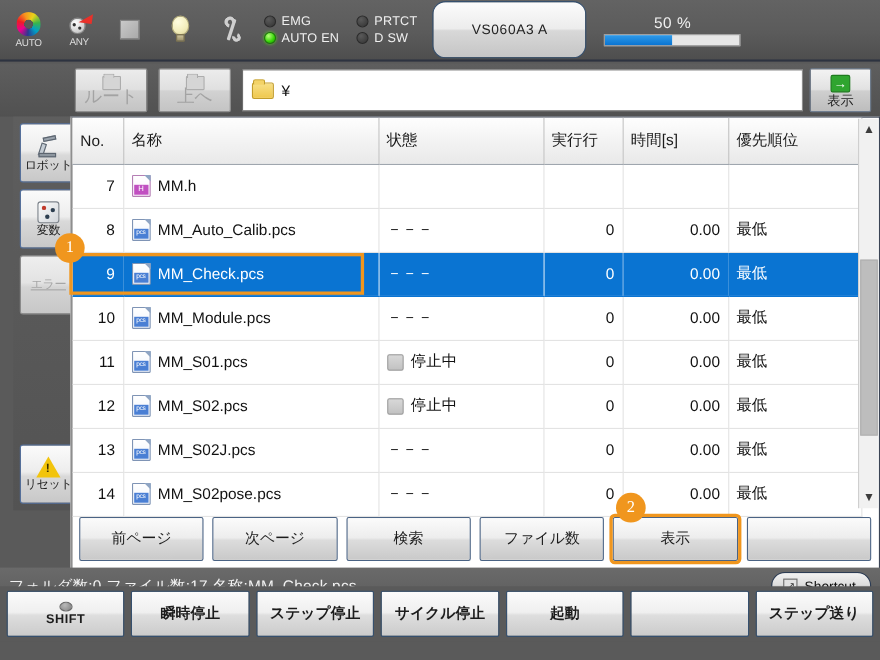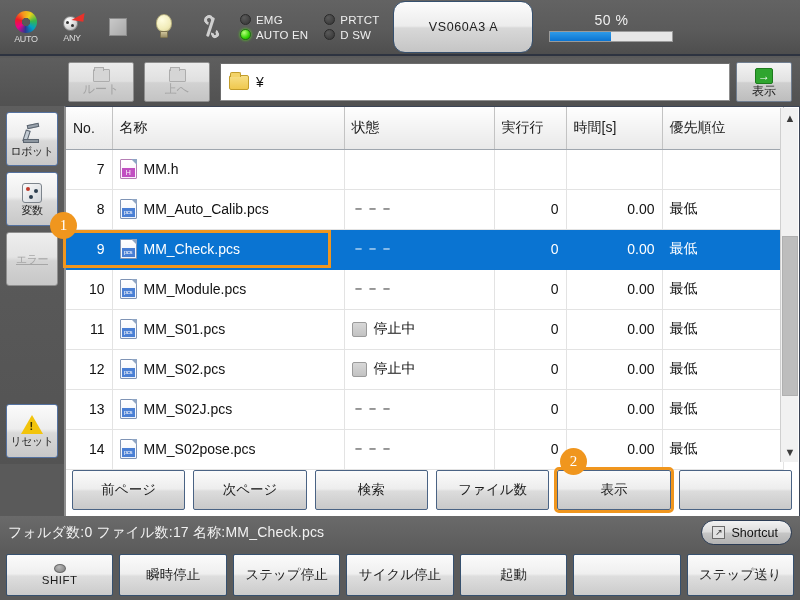--- a/index.html
+++ b/index.html
@@ -71,39 +71,39 @@
   .speed-fill{height:100%;background:linear-gradient(180deg,#2e9ae8,#1476cf);}
 
   
   .toolbar{position:absolute;left:0;top:58px;width:800px;height:48px;
     background:linear-gradient(180deg,#5e5e5e,#515151);display:flex;align-items:center;}
   .tbtn{width:66px;height:40px;border:1px solid #6f7d8f;border-radius:2px;
     background:linear-gradient(180deg,#f3f3f3 0%,#e2e2e2 48%,#cfcfcf 52%,#bdbdbd 100%);
     display:flex;flex-direction:column;align-items:center;justify-content:center;color:#2a2a2a;}
   .tbtn.disabled{color:#a3a3a3;border-color:#8e8e8e;
     background:linear-gradient(180deg,#ececec 0%,#e0e0e0 48%,#d2d2d2 52%,#c4c4c4 100%);}
-  .tbtn .tl{font-size:12px;line-height:12px;}
+  .tbtn .tl{font-size:16px;line-height:12px;}
   .folder-ico{width:17px;height:13px;background:#f0d264;border:1px solid #b79a2e;border-radius:1px;position:relative;margin-bottom:1px;}
   .folder-ico::before{content:"";position:absolute;left:0;top:-3px;width:8px;height:3px;background:#f0d264;border:1px solid #b79a2e;border-bottom:0;border-radius:1px 1px 0 0;}
   .tbtn.disabled .folder-ico{background:#d5d5d5;border-color:#adadad;}
   .tbtn.disabled .folder-ico::before{background:#d5d5d5;border-color:#adadad;}
   .pathfield{flex:1;height:38px;margin:0 6px 0 10px;background:#fff;border:1px solid #8d8d8d;
     border-top-color:#6d6d6d;border-left-color:#6d6d6d;
     display:flex;align-items:center;padding:0 8px;gap:7px;color:#111;font-size:14px;}
   .folder-yellow{width:20px;height:15px;background:linear-gradient(180deg,#f7df85,#efc84e);border:1px solid #c29d2b;border-radius:2px;position:relative;flex:none;}
   .folder-yellow::before{content:"";position:absolute;left:0;top:-4px;width:9px;height:4px;background:#f3d368;border:1px solid #c29d2b;border-bottom:0;border-radius:2px 2px 0 0;}
   .showbtn{width:56px;height:40px;margin-right:8px;border:1px solid #6f7d8f;border-radius:2px;
     background:linear-gradient(180deg,#f3f3f3 0%,#e2e2e2 48%,#cfcfcf 52%,#bdbdbd 100%);
     display:flex;flex-direction:column;align-items:center;justify-content:center;color:#222;}
   .showbtn .tl{font-size:12px;line-height:12px;}
   .greenarrow{width:18px;height:16px;background:#2fa52f;border:1px solid #1d7a1d;border-radius:2px;
     display:flex;align-items:center;justify-content:center;color:#fff;font-size:12px;line-height:12px;margin-bottom:1px;}
 
   
-  .sidebar{position:absolute;left:0;top:106px;width:64px;height:358px;
+  .sidebar{position:absolute;left:12px;top:106px;width:64px;height:358px;
     background:linear-gradient(180deg,#5e5e5e,#535353);}
   .sbtn{width:52px;height:54px;margin:6px auto 0;border:1px solid #5572a0;border-radius:3px;
     background:linear-gradient(180deg,#fbfbfb 0%,#ededed 46%,#d9d9d9 54%,#c8c8c8 100%);
     display:flex;flex-direction:column;align-items:center;justify-content:center;color:#1d1d1d;gap:1px;}
   .sbtn.disabled{border-color:#8f8f8f;color:#a6a6a6;
     background:linear-gradient(180deg,#eee 0%,#e3e3e3 46%,#d4d4d4 54%,#c7c7c7 100%);text-decoration:underline;}
   .sbtn .sl{font-size:11px;line-height:12px;letter-spacing:-0.5px;}
   .robot-ico{width:22px;height:22px;position:relative;}
   .robot-ico .arm{position:absolute;left:6px;top:2px;width:12px;height:4px;background:#9aa3ad;border:1px solid #5c6570;transform:rotate(-12deg);}
   .robot-ico .arm2{position:absolute;left:3px;top:8px;width:5px;height:12px;background:#c4ccd4;border:1px solid #5c6570;transform:rotate(18deg);}
@@ -157,22 +157,22 @@
   .statusbar{position:absolute;left:0;top:516px;width:800px;height:34px;
     background:linear-gradient(180deg,#6a6a6a,#5c5c5c);display:flex;align-items:center;}
   .status-txt{margin-left:8px;font-size:14px;color:#f2f2f2;letter-spacing:0.2px;}
   .shortcut{position:absolute;right:8px;top:4px;height:25px;padding:0 13px 0 10px;border-radius:13px;
     background:linear-gradient(180deg,#f2f2f2 0%,#dcdcdc 48%,#c6c6c6 52%,#b3b3b3 100%);
     border:1px solid #2c3c54;color:#111;font-size:12.5px;display:flex;align-items:center;gap:6px;}
   .sc-ico{width:13px;height:13px;border:1px solid #6c6c6c;background:#e2e2e2;
     display:flex;align-items:center;justify-content:center;font-size:9px;color:#333;line-height:9px;}
 
   
-  .bottombar{position:absolute;left:0;top:550px;width:800px;height:50px;
-    background:#5a5a5a;display:flex;align-items:center;gap:6px;padding:0 6px;}
+  .bottombar{position:absolute;left:0;top:533px;width:800px;height:50px;
+    background:#5a5a5a;display:flex;align-items:center;gap:6px;padding:0 6px;font-weight:bold;}
   .bbtn{flex:1;height:42px;border:1px solid #36506e;border-radius:2px;
     background:linear-gradient(180deg,#fbfbfb 0%,#efefef 47%,#dedede 53%,#cbcbcb 100%);
     color:#1c1c1c;font-size:13.5px;display:flex;align-items:center;justify-content:center;
     flex-direction:column;gap:1px;}
   .shift-led{width:12px;height:9px;border-radius:50%;background:radial-gradient(circle at 40% 30%,#b9b9b9,#7e7e7e);border:1px solid #6a6a6a;}
   .shift-lbl{font-size:11.5px;letter-spacing:0.5px;}
 
   
   .badge{position:absolute;width:27px;height:27px;border-radius:50%;background:#f0961e;
     color:#fff;font-size:15px;display:flex;align-items:center;justify-content:center;

